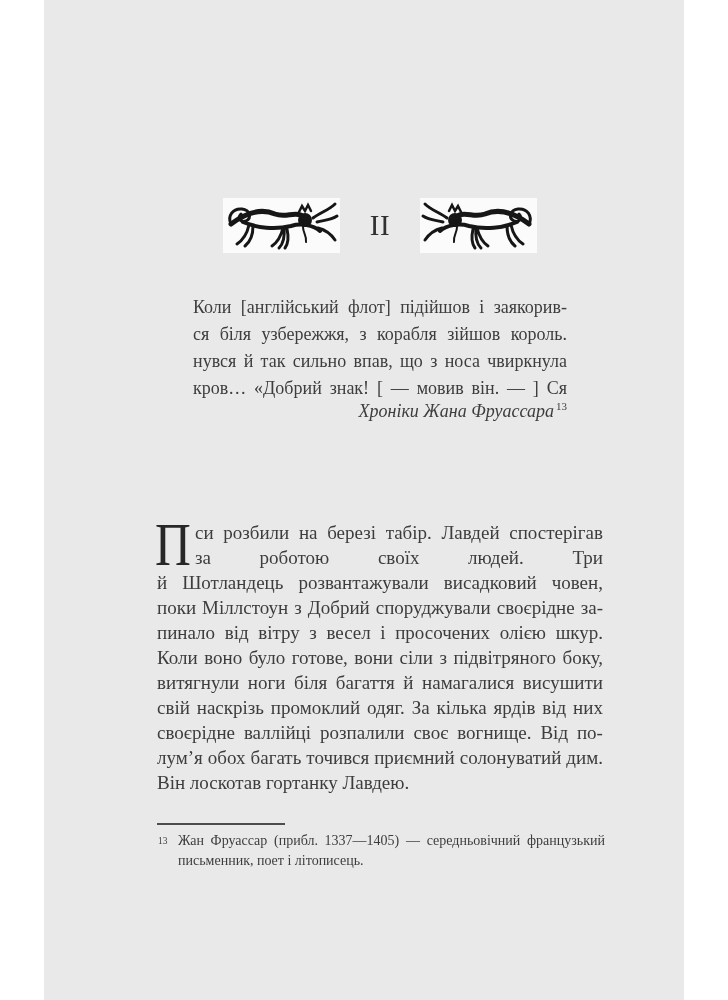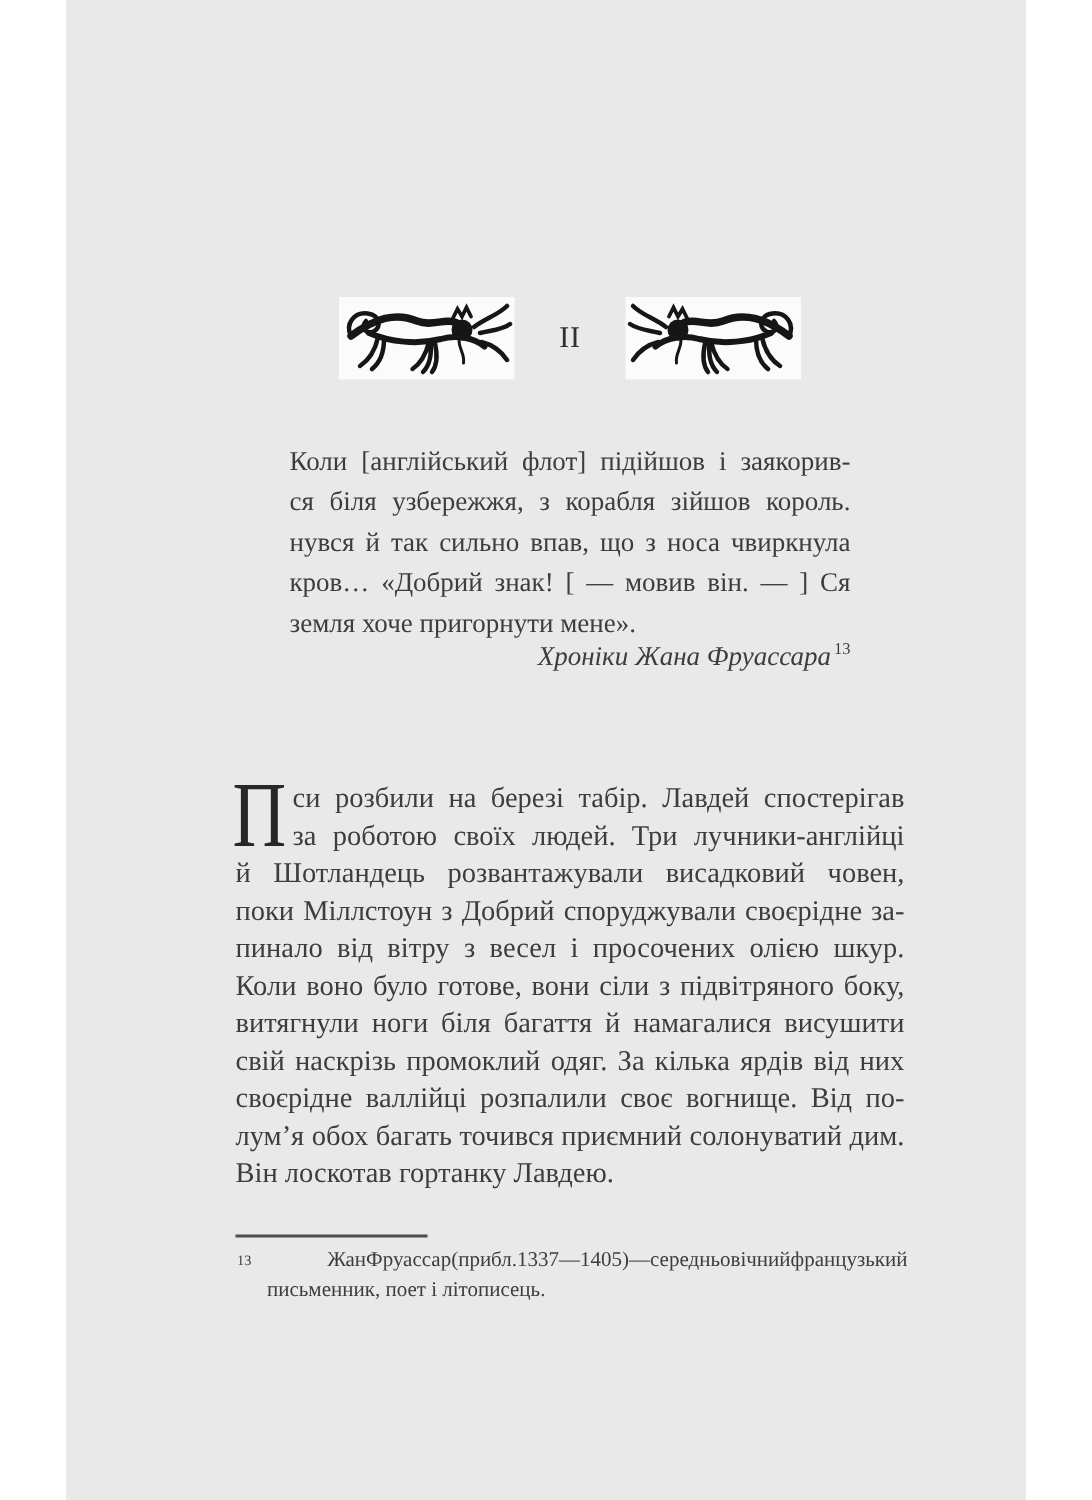--- a/index.html
+++ b/index.html
@@ -10,39 +10,39 @@
   html,body{background:var(--surround_bg);}
   body{width:728px;height:1000px;margin:0 auto;font-family:"Liberation Serif","DejaVu Serif",serif;}
   .page{position:relative;width:640px;height:1000px;margin:0 auto;background:var(--page_bg);color:var(--text);overflow:hidden;}
 
   
   .chapter-header{position:absolute;top:197px;left:113px;width:446px;height:56px;
     display:flex;align-items:center;justify-content:center;gap:30px;}
   .ornament-box{width:117px;height:55px;background:var(--ornament_box);display:flex;align-items:center;justify-content:center;}
   .ornament-box svg{display:block;}
   .ornament-flip svg{transform:scaleX(-1);}
-  .chapter-number{font-size:20px;line-height:1;color:var(--numeral);letter-spacing:0.5px;}
+  .chapter-number{font-size:29px;line-height:1;color:var(--numeral);letter-spacing:0.5px;}
 
   
   .epigraph{position:absolute;top:294px;left:149px;width:374px;font-size:18px;line-height:27px;}
   .jline{display:flex;justify-content:space-between;white-space:nowrap;}
   .plain{text-align:left;}
   .attribution{margin-top:-9px;text-align:right;font-style:italic;line-height:27px;}
   .attribution sup{font-size:11px;font-style:normal;margin-left:2px;}
 
   
   .body-par{position:absolute;top:520px;left:113px;width:446px;font-size:19px;line-height:25px;}
   .body-par .indent{padding-left:38px;text-align:center;}
   .drop-cap{position:absolute;left:-2px;top:-7px;font-size:62px;line-height:1;color:#272727;
     transform:scaleX(0.8);transform-origin:left top;}
 
   
   .footnote-rule{position:absolute;top:823px;left:113px;width:128px;border-top:2px solid var(--rule);}
   .footnote{position:absolute;top:831px;left:113px;width:448px;font-size:14px;line-height:19.5px;}
-  .footnote .fn-line{padding-left:21px;justify-content:flex-end;}
+  .footnote .fn-line{padding-left:21px;}
   .fn-marker{position:absolute;left:1px;top:1px;font-size:9.5px;}
 </style>
 </head>
 <body>
 
 <svg width="0" height="0" style="position:absolute">
   <defs>
     <g id="dragon-ornament" stroke="#161616" fill="none" stroke-linecap="round">
       <path d="M8 26 C4 18 10 10 19 11 C27 12 29 20 23 23 C18 25 14 20 18 16" stroke-width="3"></path>
       <path d="M8 26 C24 14 38 10 52 16 C62 20 70 14 78 17" stroke-width="5"></path>
@@ -107,42 +107,40 @@
         <span>«Добрий</span>
         <span>знак!</span>
         <span>[</span>
         <span>—</span>
         <span>мовив</span>
         <span>він.</span>
         <span>—</span>
         <span>]</span>
         <span>Ся</span>
       </div>
-    <div class="plain">земля хоче пригорнути мене».</div>
     <div class="attribution"><span>Хроніки Жана Фруассара</span><sup>13</sup></div>
   </div>
 
   <div class="body-par">
     <span class="drop-cap">П</span>
     <div class="jline indent">
         <span>си</span>
         <span>розбили</span>
         <span>на</span>
         <span>березі</span>
         <span>табір.</span>
         <span>Лавдей</span>
         <span>спостерігав</span>
       </div>
     <div class="jline indent">
         <span>за</span>
         <span>роботою</span>
         <span>своїх</span>
         <span>людей.</span>
         <span>Три</span>
-        <span>лучники-англійці</span>
       </div>
     <div class="jline">
         <span>й</span>
         <span>Шотландець</span>
         <span>розвантажували</span>
         <span>висадковий</span>
         <span>човен,</span>
       </div>
     <div class="jline">
         <span>поки</span>

